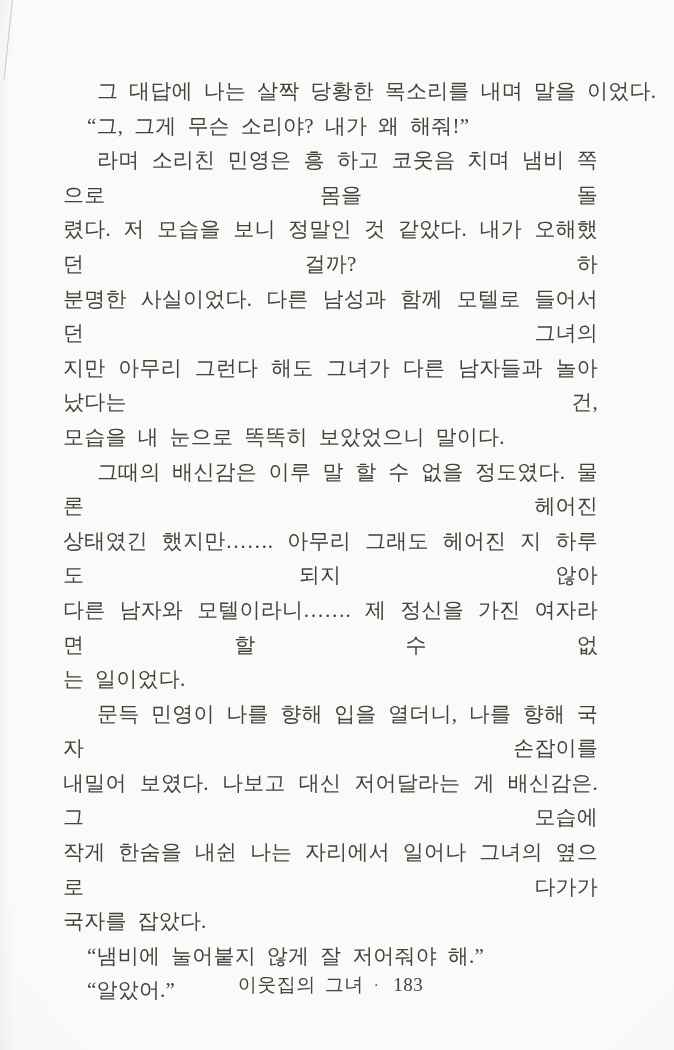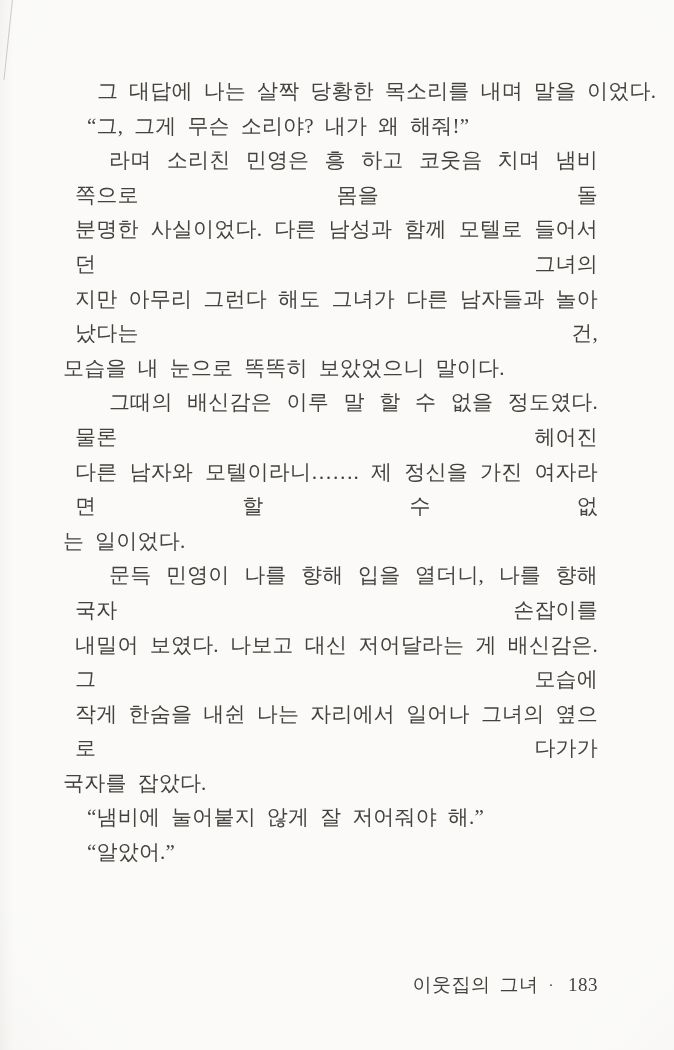--- a/index.html
+++ b/index.html
@@ -46,30 +46,29 @@
   }
   .line{
     white-space:nowrap;
     word-spacing:0.26em;
     text-align:left;
   }
   .line.justify{
     white-space:normal;
     text-align:justify;
     text-align-last:justify;
-    margin-left:12px;
   }
   .line.indent{ text-indent:34px; }
   .line.indent-q{ text-indent:24px; }
   .footer{
     position:absolute;
     top:972px;
     left:63px;
     width:535px;
-    text-align:right;
+    text-align:center;
     font-size:19px;
     letter-spacing:0.5px;
     word-spacing:0.2em;
   }
   .footer .dot{
     display:inline-block;
     margin:0 14px 0 10px;
     font-size:15px;
     vertical-align:1px;
   }
@@ -77,24 +76,26 @@
 </head>
 <body>
 
 <div class="page">
   <div class="edge-line"></div>
 
   <div class="text-block" id="text-block">
       <div class="line indent">그 대답에 나는 살짝 당황한 목소리를 내며 말을 이었다.</div>
       <div class="line indent-q">“그, 그게 무슨 소리야? 내가 왜 해줘!”</div>
       <div class="line justify indent">라며 소리친 민영은 흥 하고 코웃음 치며 냄비 쪽으로 몸을 돌</div>
+      <div class="line justify">렸다. 저 모습을 보니 정말인 것 같았다. 내가 오해했던 걸까? 하</div>
       <div class="line justify">분명한 사실이었다. 다른 남성과 함께 모텔로 들어서던 그녀의</div>
       <div class="line justify">지만 아무리 그런다 해도 그녀가 다른 남자들과 놀아났다는 건,</div>
       <div class="line">모습을 내 눈으로 똑똑히 보았었으니 말이다.</div>
       <div class="line justify indent">그때의 배신감은 이루 말 할 수 없을 정도였다. 물론 헤어진</div>
+      <div class="line justify">상태였긴 했지만……. 아무리 그래도 헤어진 지 하루도 되지 않아</div>
       <div class="line justify">다른 남자와 모텔이라니……. 제 정신을 가진 여자라면 할 수 없</div>
       <div class="line">는 일이었다.</div>
       <div class="line justify indent">문득 민영이 나를 향해 입을 열더니, 나를 향해 국자 손잡이를</div>
       <div class="line justify">내밀어 보였다. 나보고 대신 저어달라는 게 배신감은. 그 모습에</div>
       <div class="line justify">작게 한숨을 내쉰 나는 자리에서 일어나 그녀의 옆으로 다가가</div>
       <div class="line">국자를 잡았다.</div>
       <div class="line indent-q">“냄비에 눌어붙지 않게 잘 저어줘야 해.”</div>
       <div class="line indent-q">“알았어.”</div>
     </div>
 

